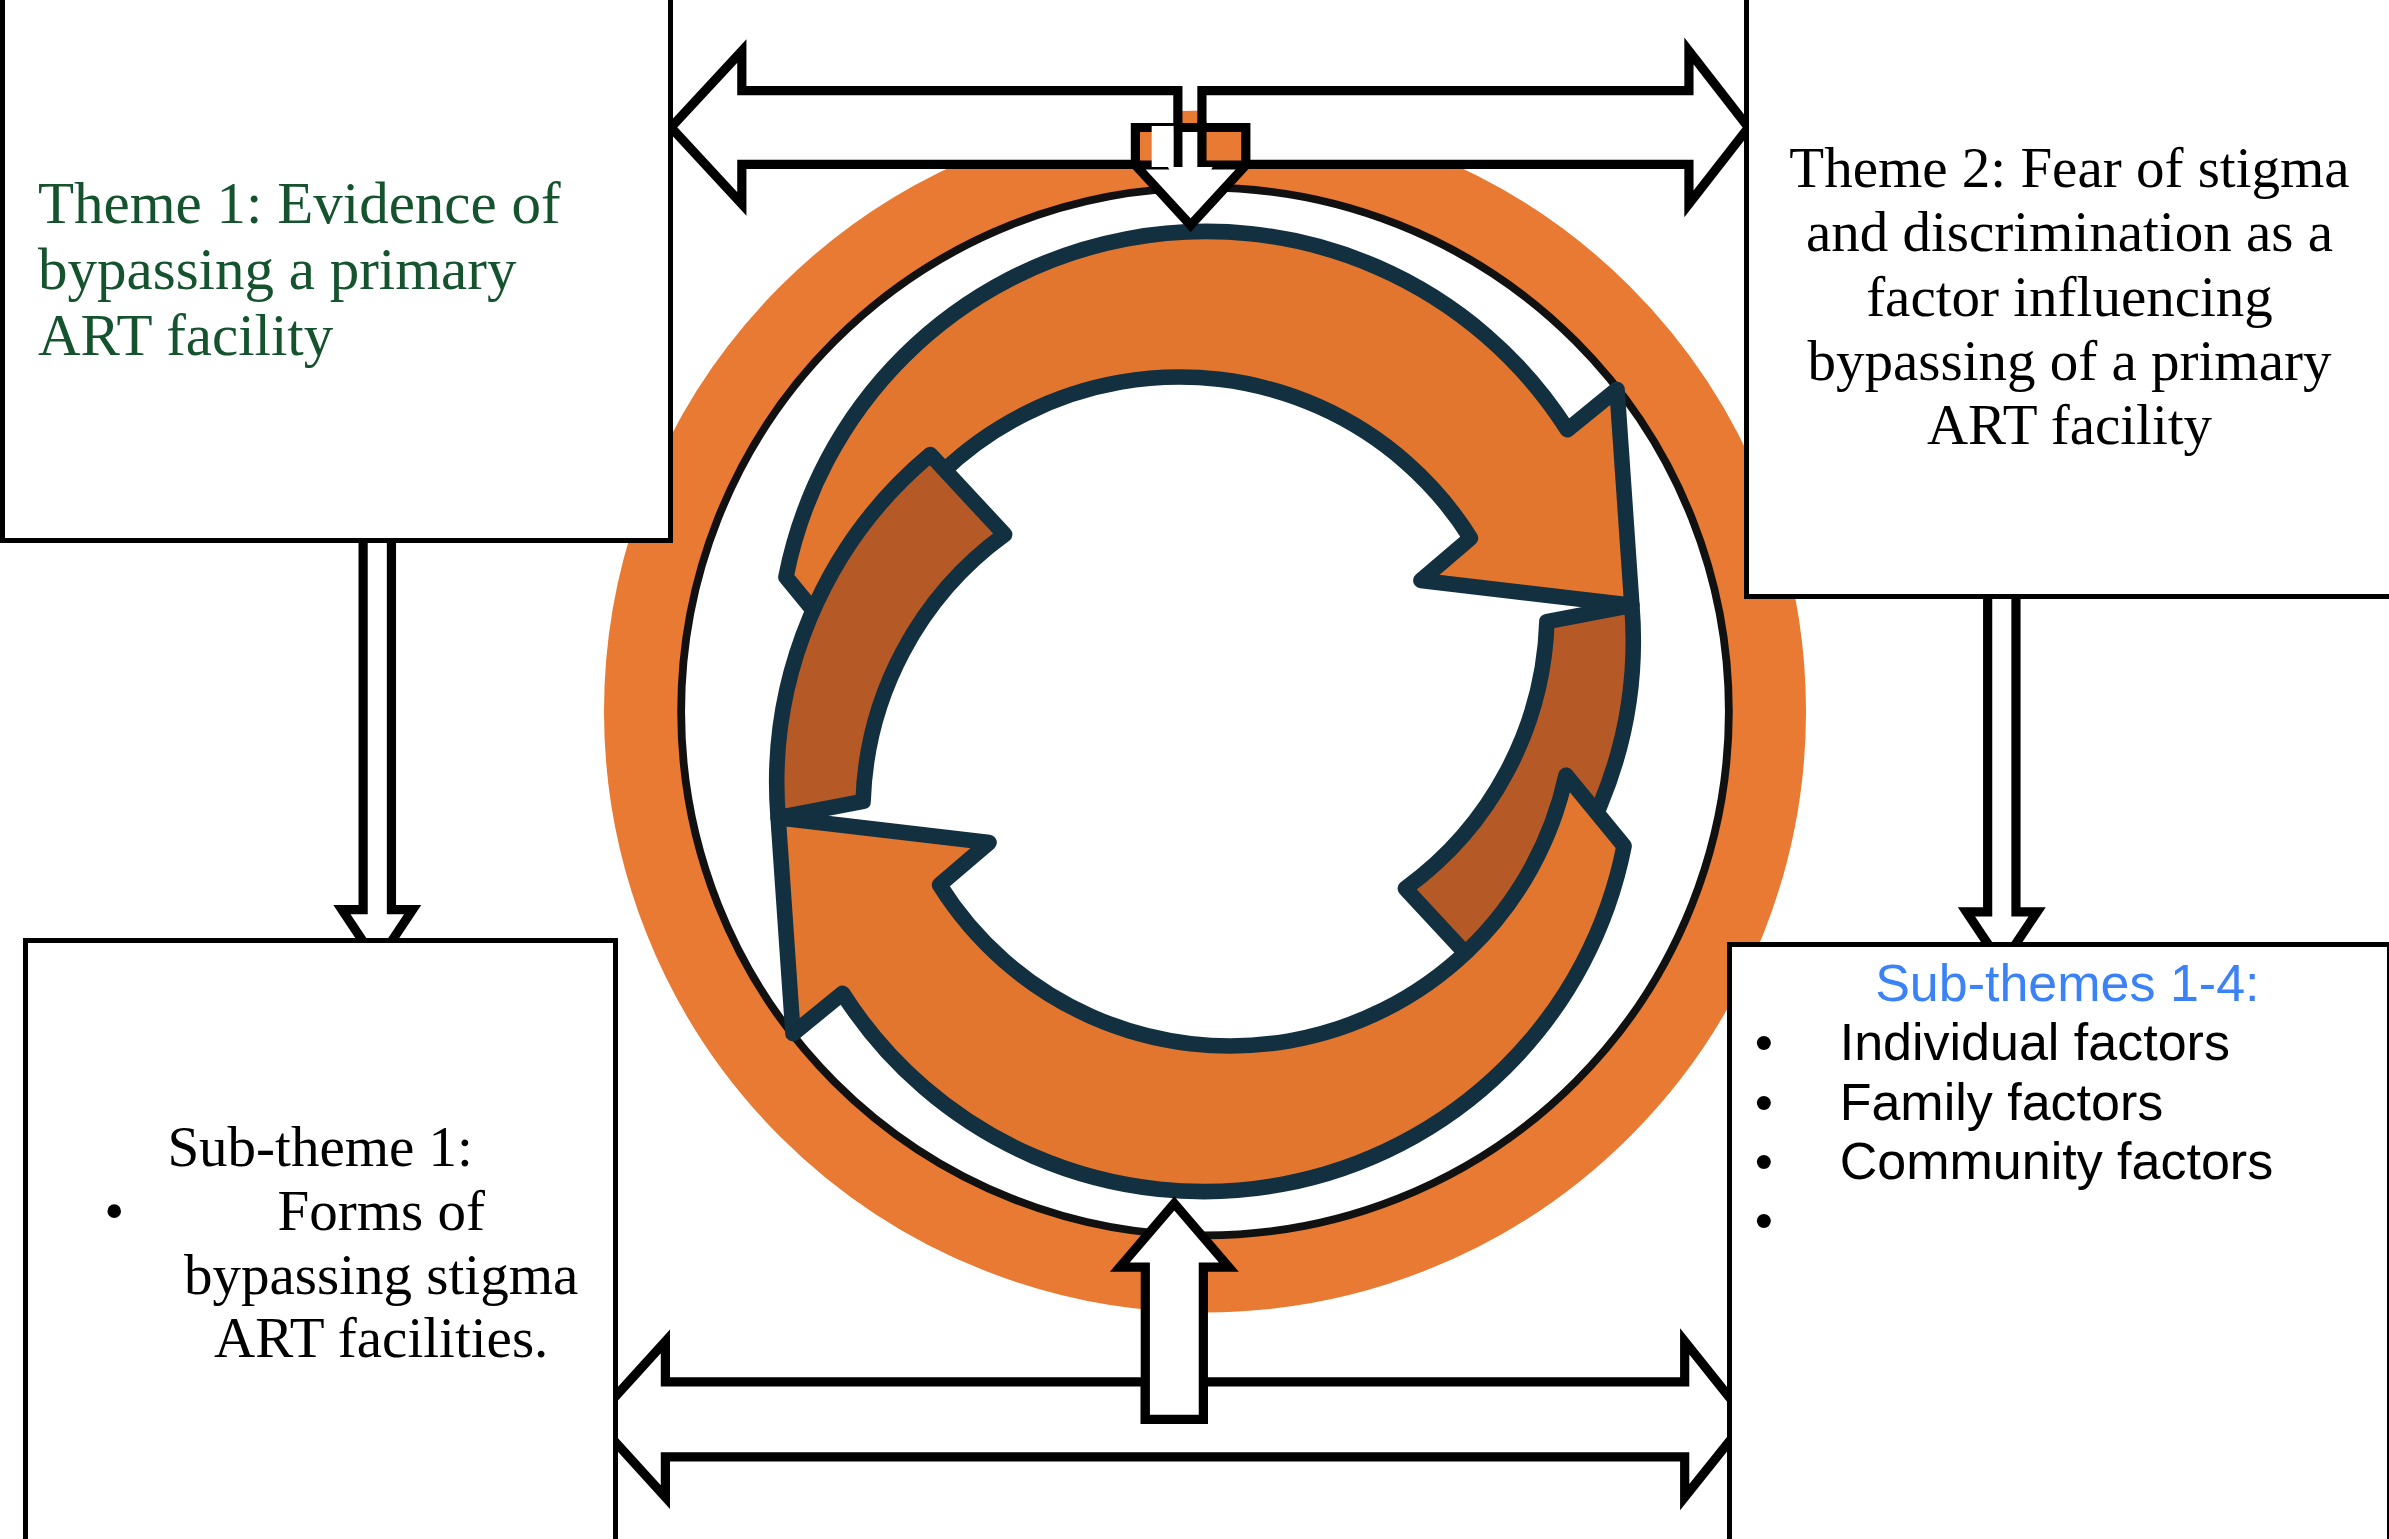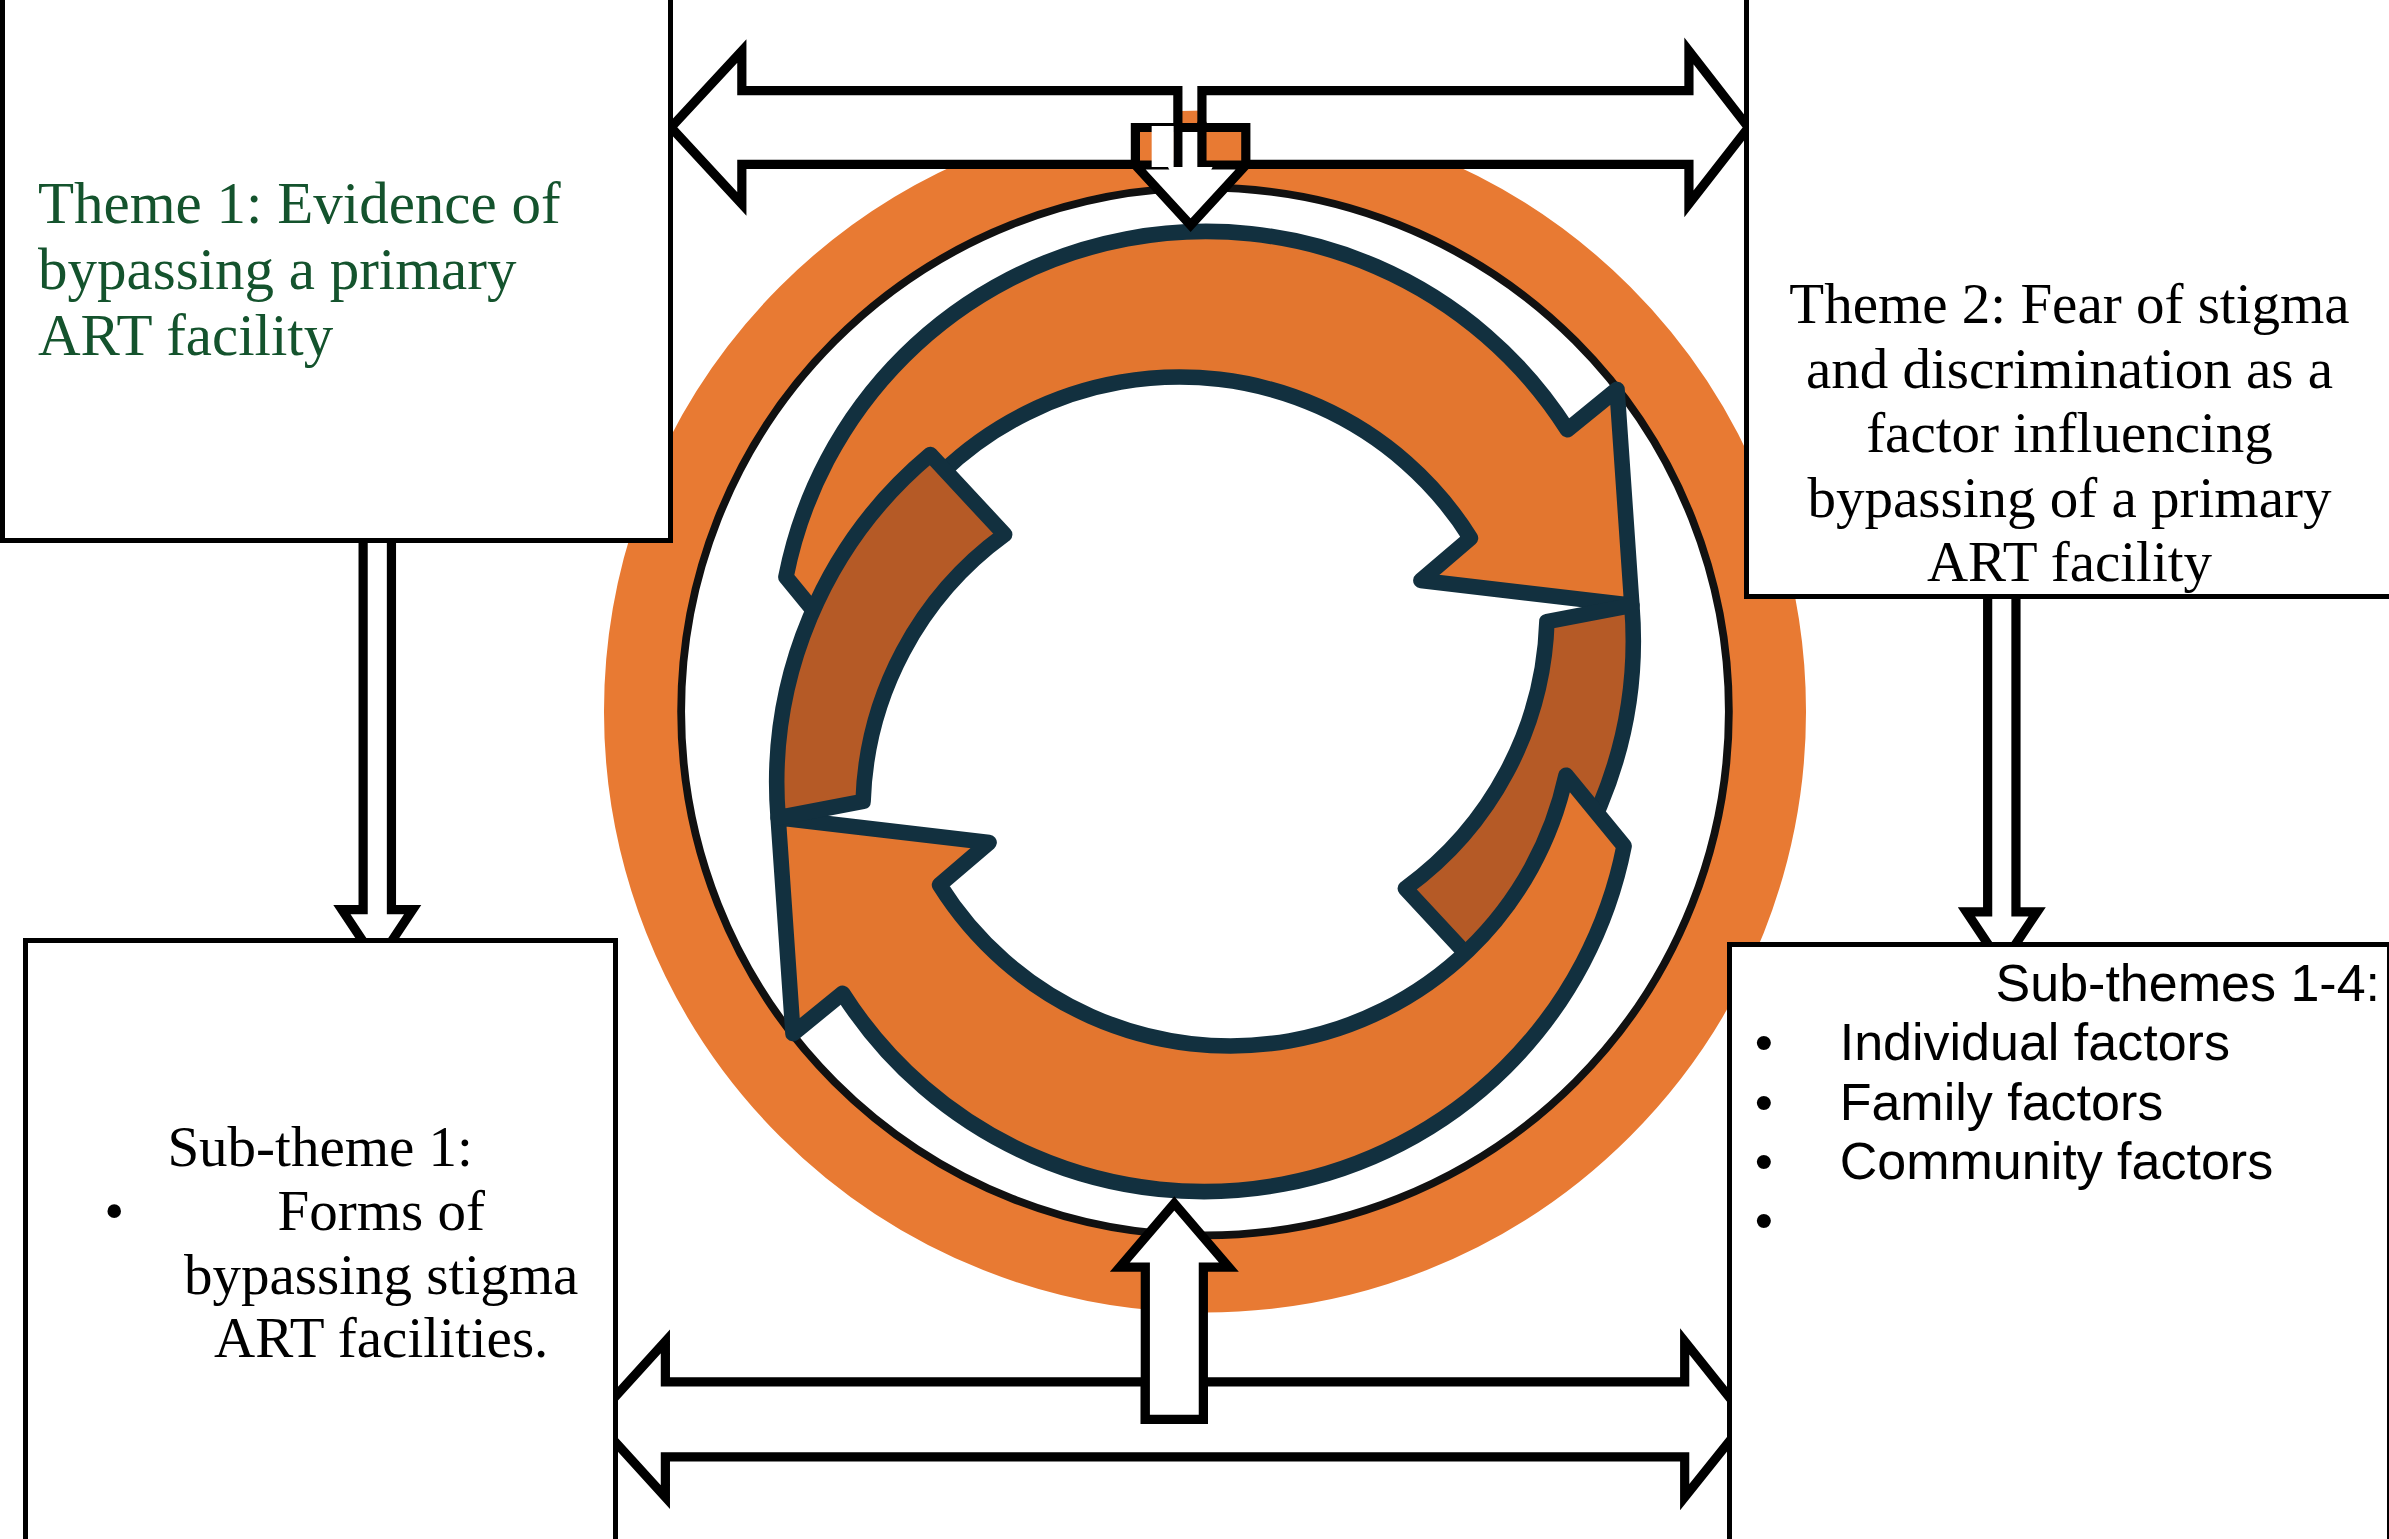--- a/index.html
+++ b/index.html
@@ -29,35 +29,35 @@
   .serif{font-family:"Liberation Serif", serif;}
   .sans{font-family:"Liberation Sans", sans-serif;}
 
   
   #theme1{left:0px;top:-5.7px;width:673px;height:549px;}
   #theme1 .box-inner{padding:0 28px 0 33px;}
   #theme1 .ttl{font-size:59px;line-height:1.12;text-align:left;color:#14532d;}
 
   
   #theme2{left:1744px;top:-5.7px;width:651px;height:605px;}
-  #theme2 .box-inner{padding:0 20px 0 20px;justify-content:flex-end;}
+  #theme2 .box-inner{padding:0 20px 0 20px;}
   #theme2 .ttl{font-size:57px;line-height:1.13;text-align:center;color:#000;}
 
   
   #sub1{left:22.7px;top:938px;width:595px;height:609px;}
   #sub1 .box-inner{padding:0 15.6px;justify-content:center;}
   #sub1 .hdr{font-size:57px;line-height:1.12;text-align:center;color:#000;}
   #sub1 .blrow{display:flex;align-items:flex-start;justify-content:flex-start;padding-left:61px;}
   #sub1 .bl{font-size:57px;line-height:1.12;width:61px;flex:0 0 61px;color:#000;}
   #sub1 .bt{font-size:57px;line-height:1.12;text-align:center;flex:1 1 auto;color:#000;}
 
   
   #sub4{left:1727px;top:942px;width:665px;height:605px;}
   #sub4 .box-inner{padding:7px 7px 7px 22.7px;justify-content:flex-start;}
-  #sub4 .hdr{font-size:52px;line-height:1.14;text-align:right;color:#000000;}
+  #sub4 .hdr{font-size:52px;line-height:1.14;text-align:center;color:#3b82f6;}
   #sub4 ul{list-style:none;margin:0;padding:0;}
   #sub4 li{display:flex;align-items:flex-start;font-size:52px;line-height:1.14;color:#000;}
   #sub4 li .bl{flex:0 0 85px;width:85px;}
   #sub4 li .bt{flex:1 1 auto;}
 
   
   #cycle{position:absolute;left:582px;top:85px;width:1246px;height:1253px;z-index:10;}
   #cycle svg{display:block;width:100%;height:100%;}
 
   

